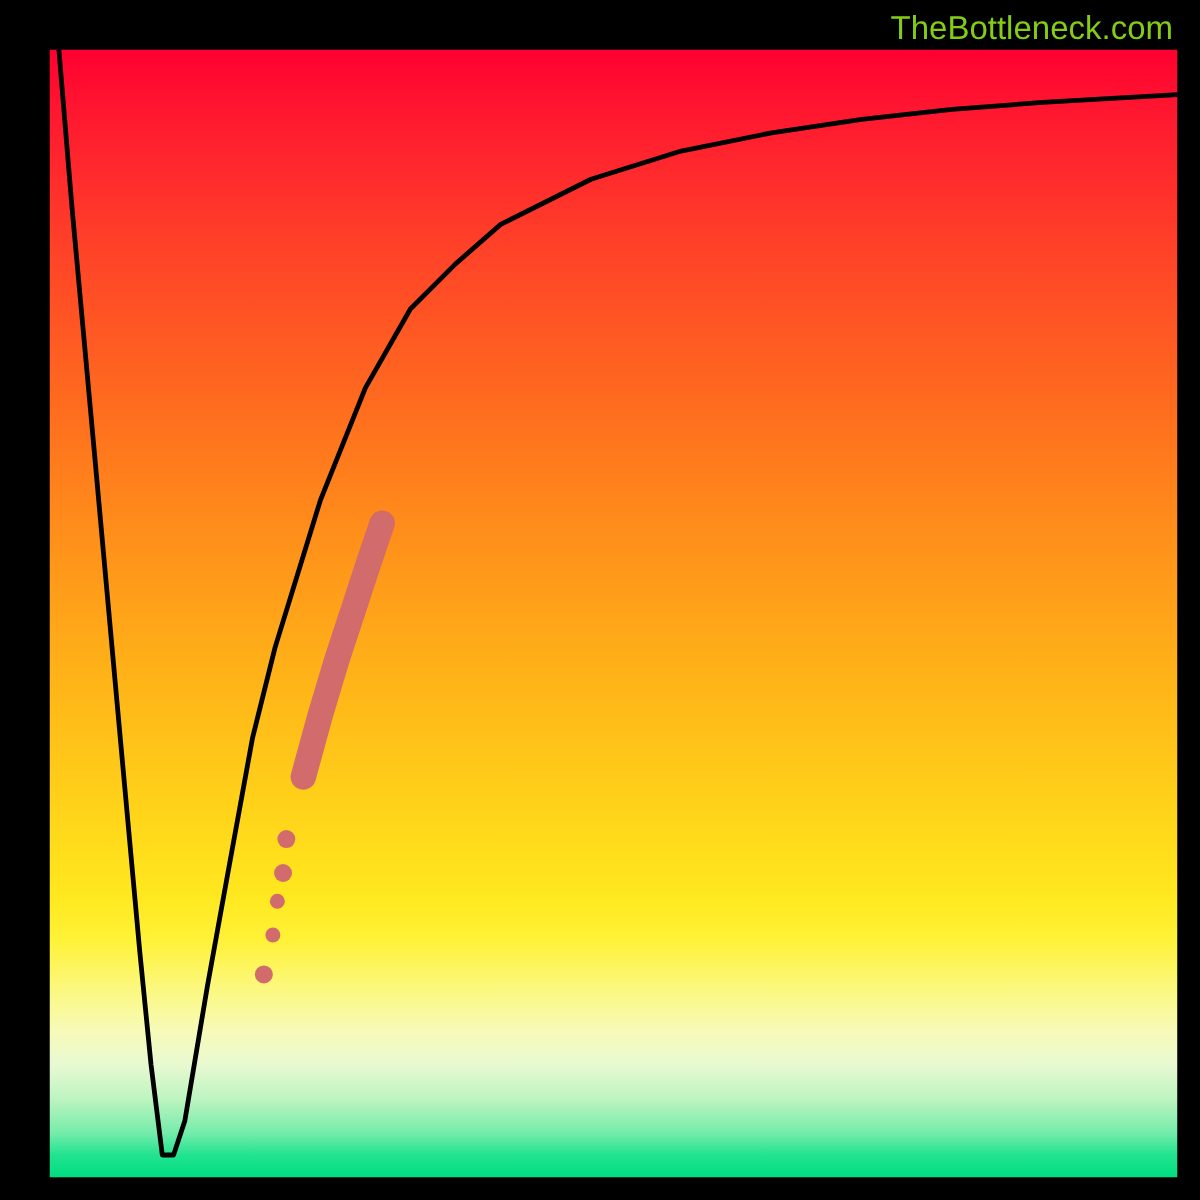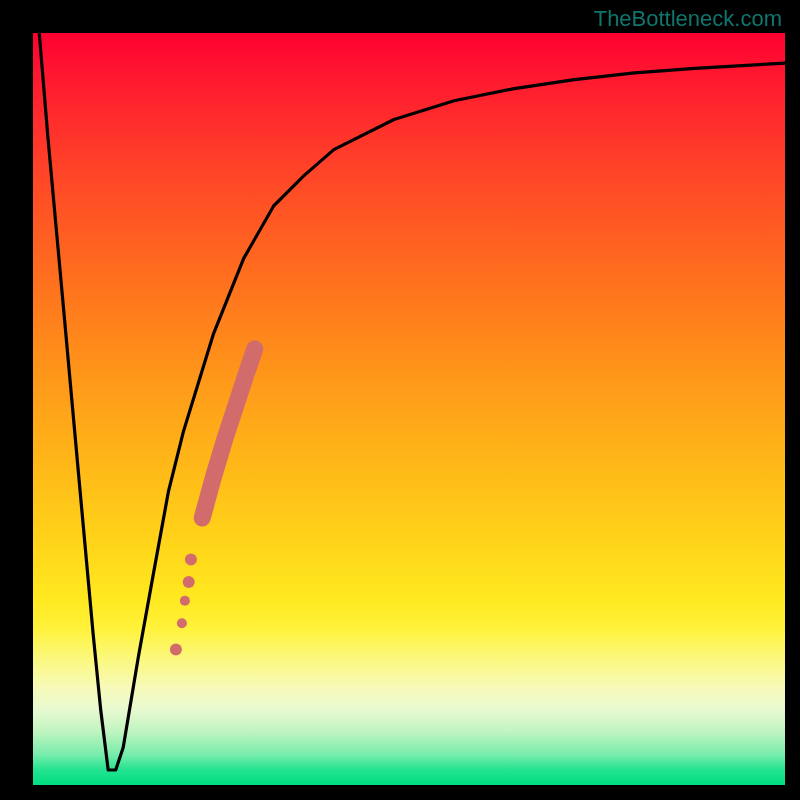--- a/index.html
+++ b/index.html
@@ -8,21 +8,21 @@
     height: 800px;
     background: #000;
     position: relative;
     overflow: hidden;
     font-family: Arial, Helvetica, sans-serif;
   }
   .watermark {
     position: absolute;
     top: 6px;
     right: 18px;
-    color: #0f766e;
+    color: #84cc16;
     font-size: 22px;
     font-weight: 400;
     z-index: 4;
   }
   .plot-area {
     position: absolute;
     left: 33px;
     top: 33px;
     width: 752px;
     height: 752px;

